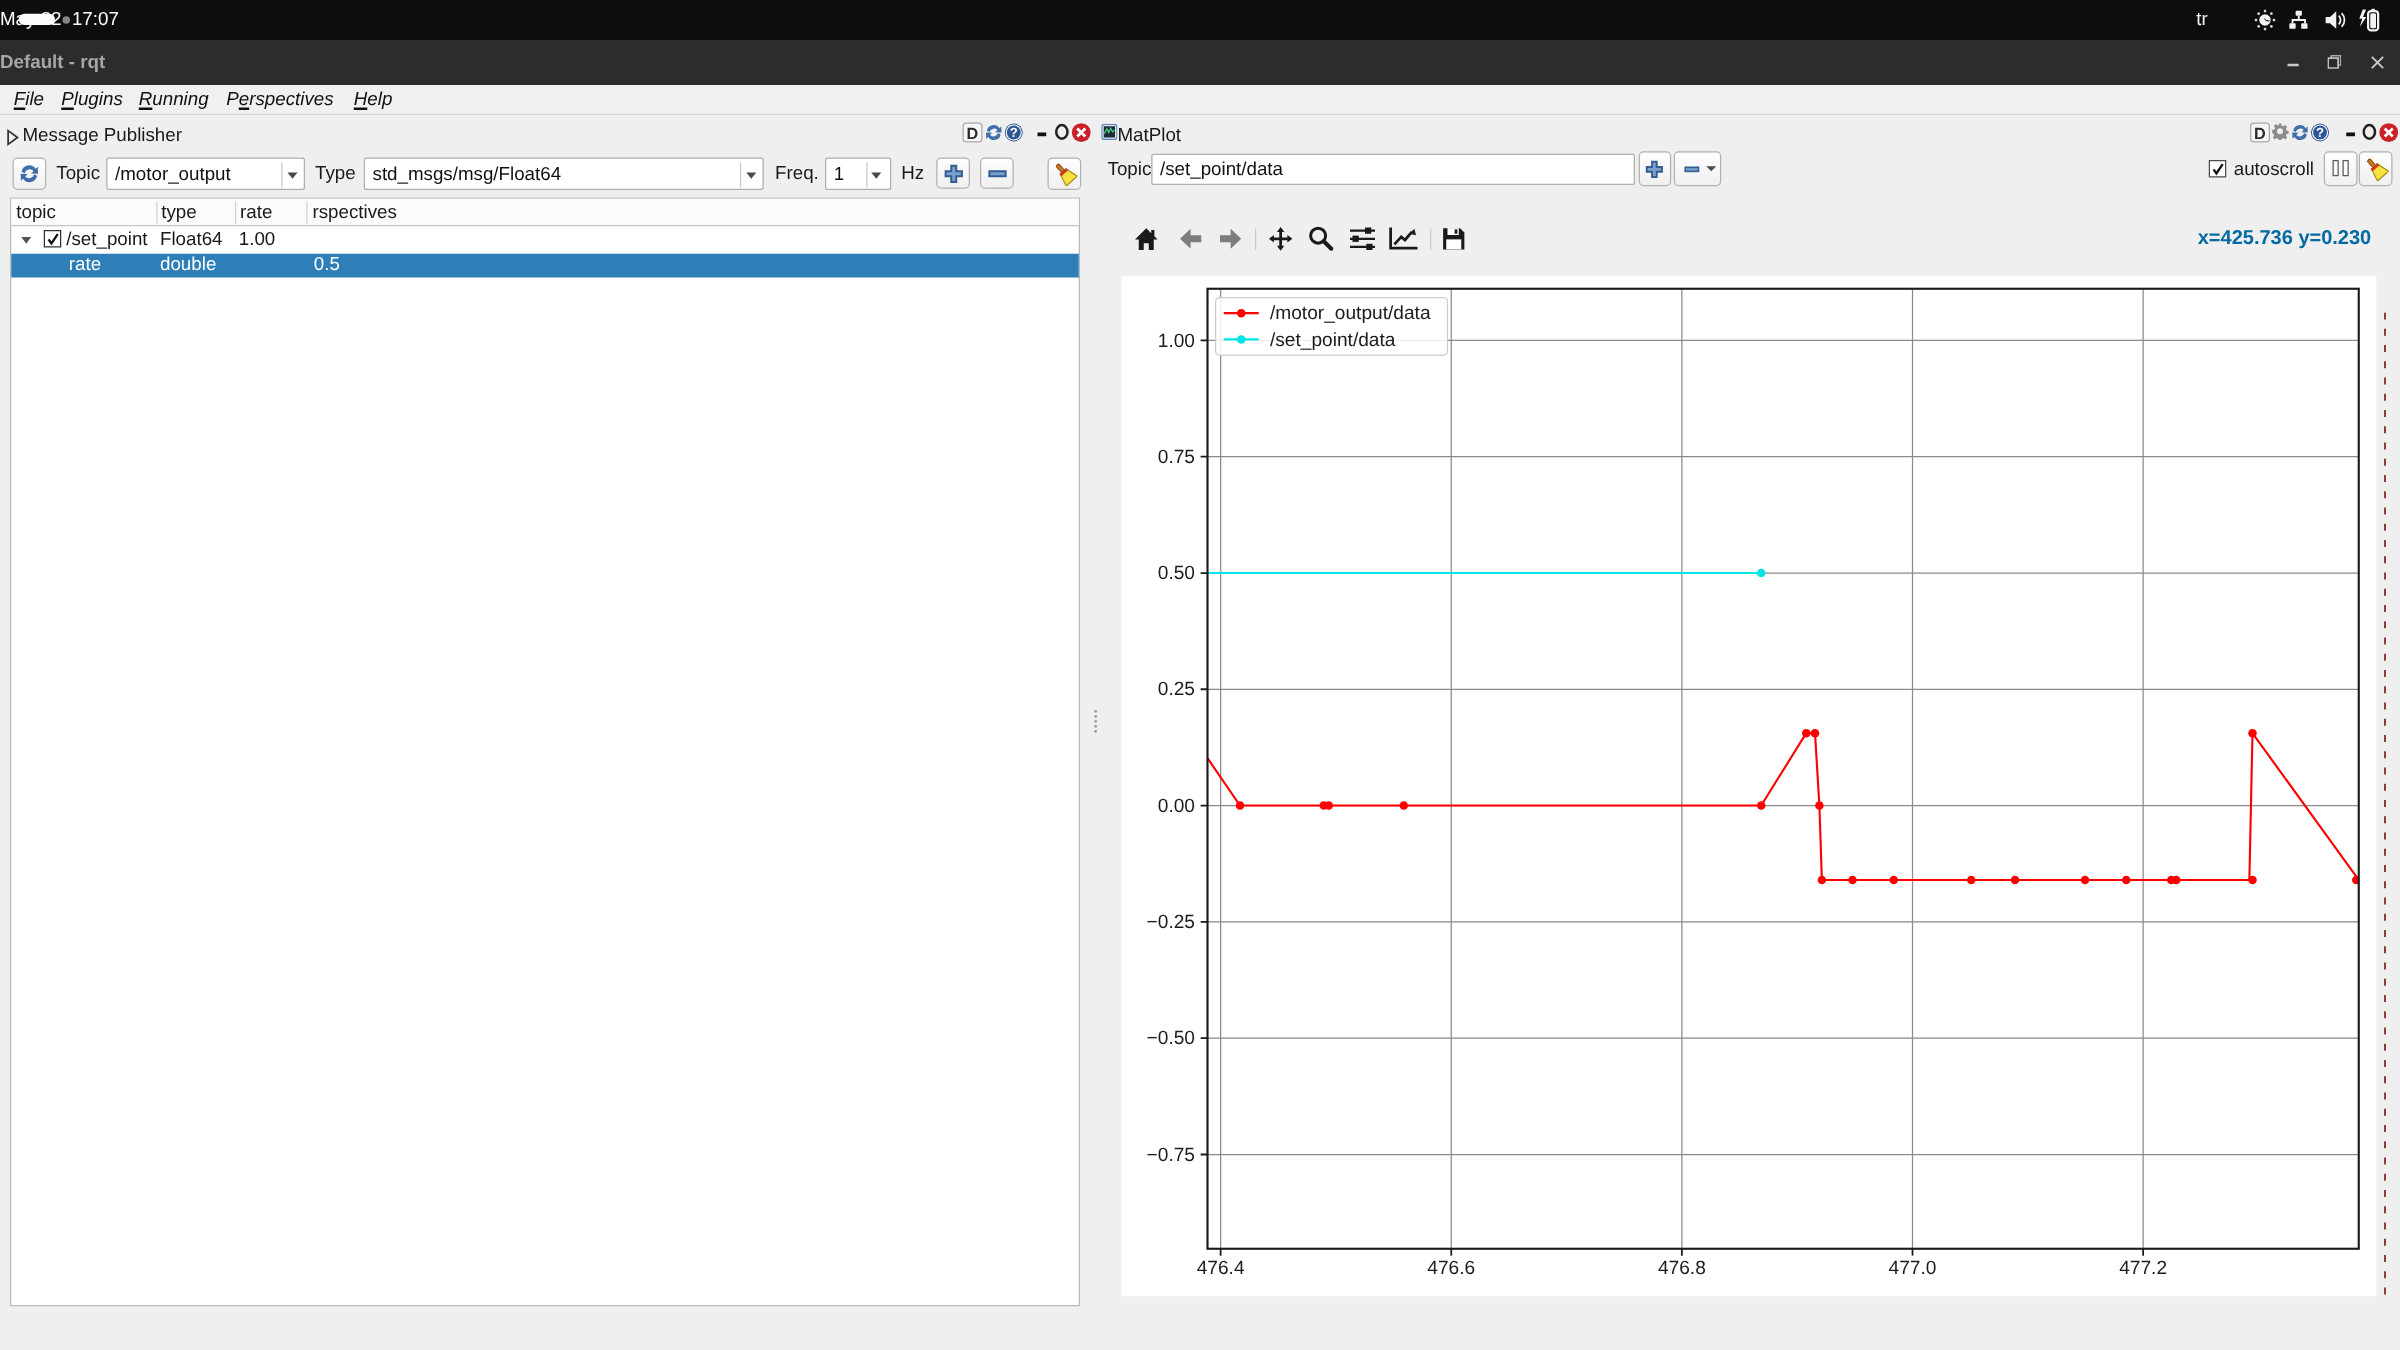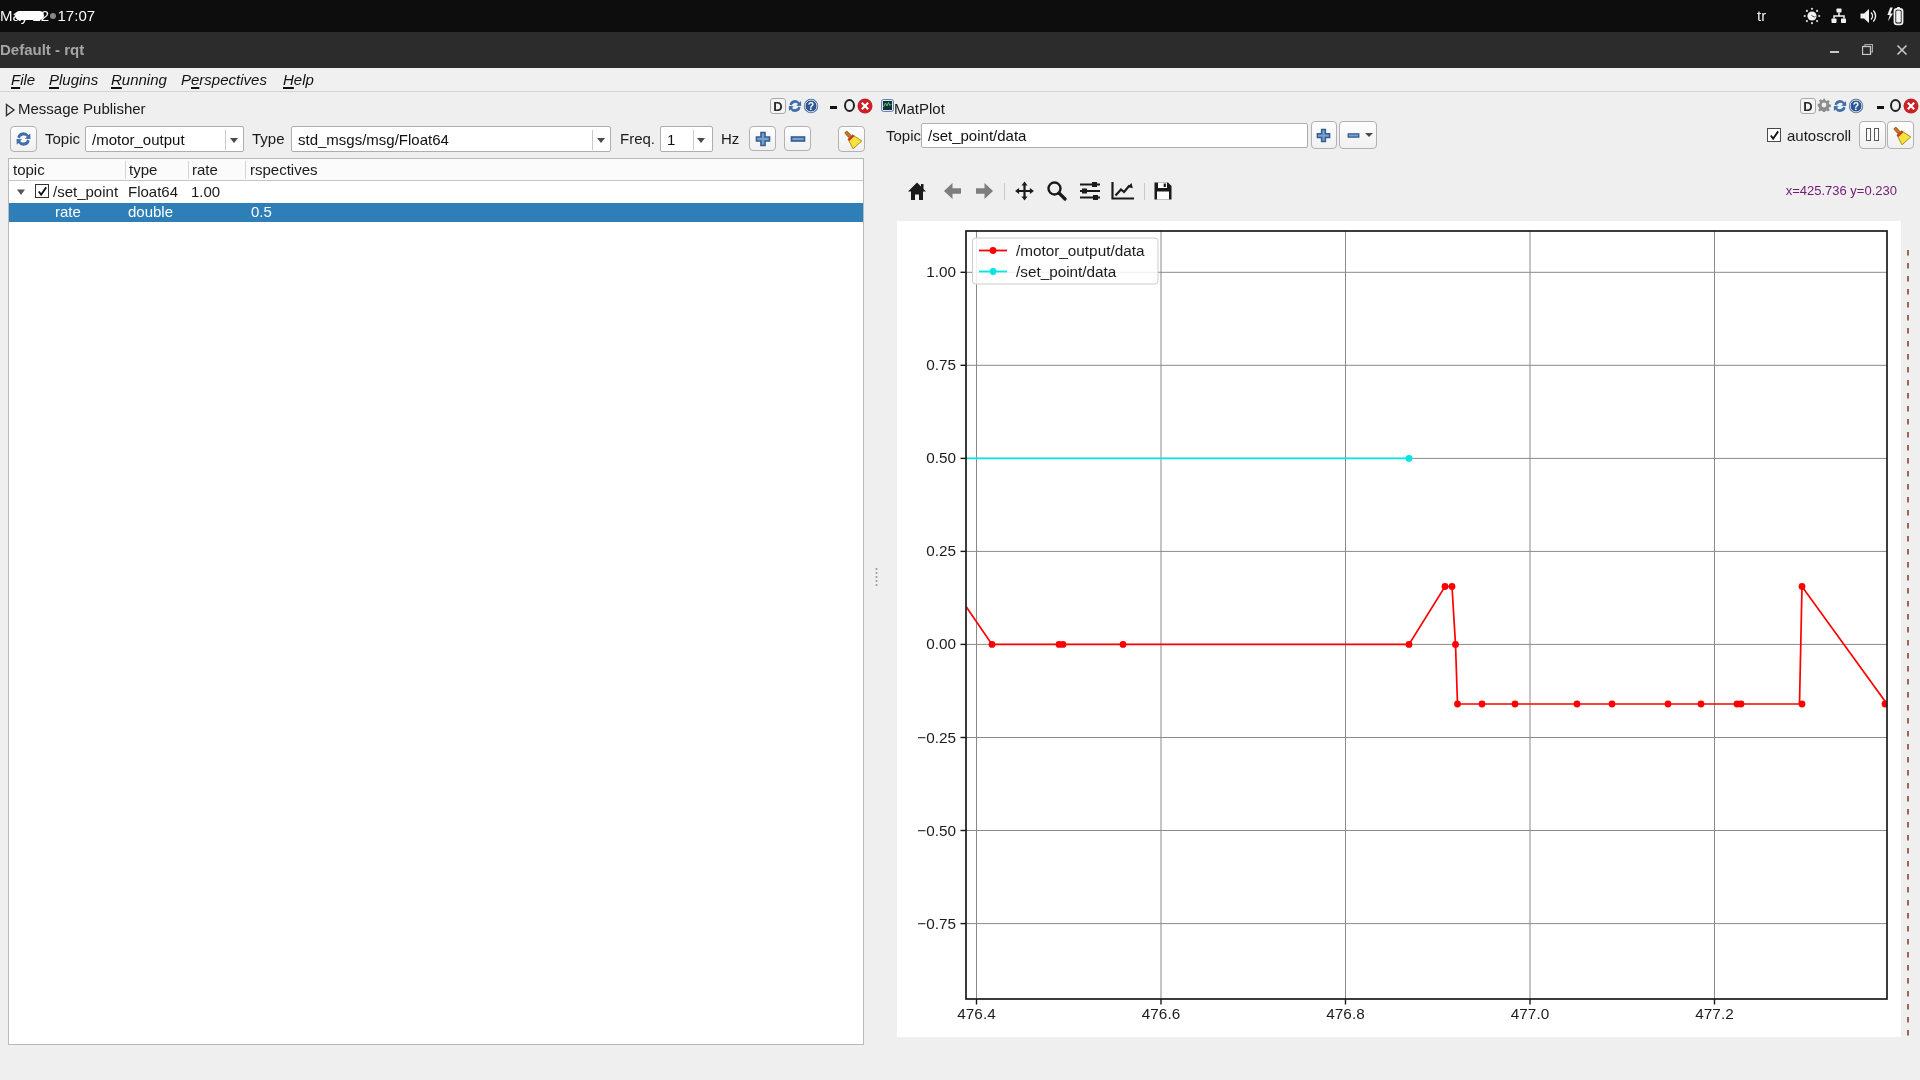--- a/index.html
+++ b/index.html
@@ -287,21 +287,21 @@
         <path d="M5.5 14.5 L11 8.5 L14 11 L19.5 4.5" fill="none" stroke="#1a1a1a" stroke-width="2.2"></path>
         <path d="M21.5 2 L22.8 7.2 L17.5 6 Z" fill="#1a1a1a"></path>
       </svg>
     <div class="abs" style="left:1144px;top:90px;width:1px;height:17px;background:#c9c9c9;"></div>
     <svg class="abs" style="left:1153px;top:88px;" width="20" height="20" viewBox="0 0 20 20">
         <path d="M1.5 1.5 H15 L18.5 5 V18.5 H1.5 Z" fill="#1a1a1a"></path>
         <rect x="5" y="1.5" width="9" height="5.5" fill="#fff"></rect>
         <rect x="10.7" y="2.5" width="2.2" height="3.5" fill="#1a1a1a"></rect>
         <rect x="4" y="10.5" width="12" height="8" fill="#fff"></rect>
       </svg>
-    <span class="lbl" style="right:23px;top:88px;height:20px;line-height:20px;font-size:13px;color:#701a75;">x=425.736 y=0.230</span>
+    <span class="lbl" style="right:23px;top:88px;height:20px;line-height:20px;font-size:16px;color:#0369a1;font-weight:bold;">x=425.736 y=0.230</span>
     <div class="abs" style="left:897px;top:128px;width:1004px;height:816px;background:#fff;">
     <svg width="1004" height="816" viewBox="0 0 1004 816">
 
       <g stroke="#8a8a8a" stroke-width="1">
         <line x1="79.5" y1="10" x2="79.5" y2="778"></line>
         <line x1="264" y1="10" x2="264" y2="778"></line>
         <line x1="448.5" y1="10" x2="448.5" y2="778"></line>
         <line x1="633" y1="10" x2="633" y2="778"></line>
         <line x1="817.5" y1="10" x2="817.5" y2="778"></line>
         <line x1="69" y1="51.3" x2="990" y2="51.3"></line>

